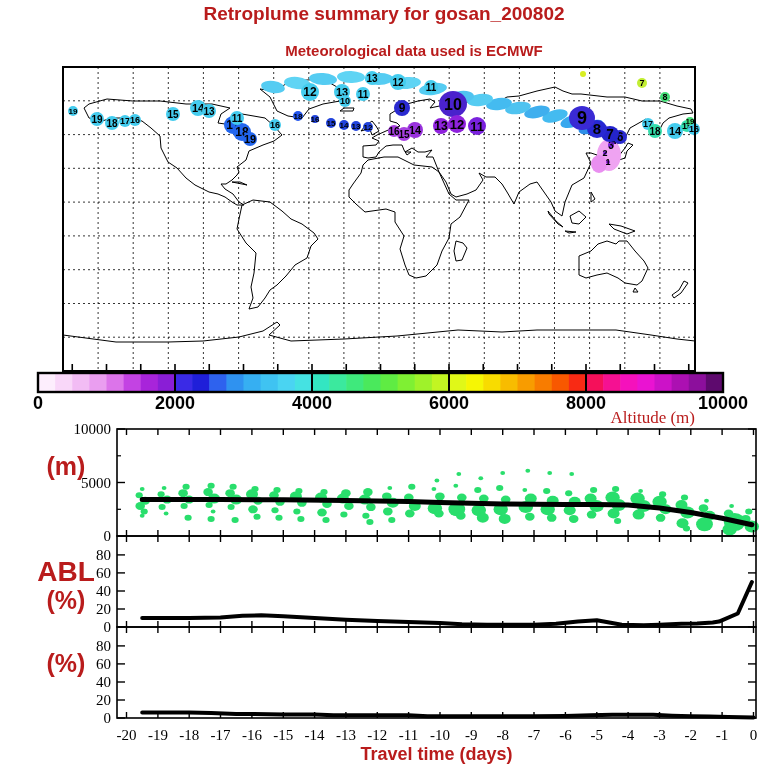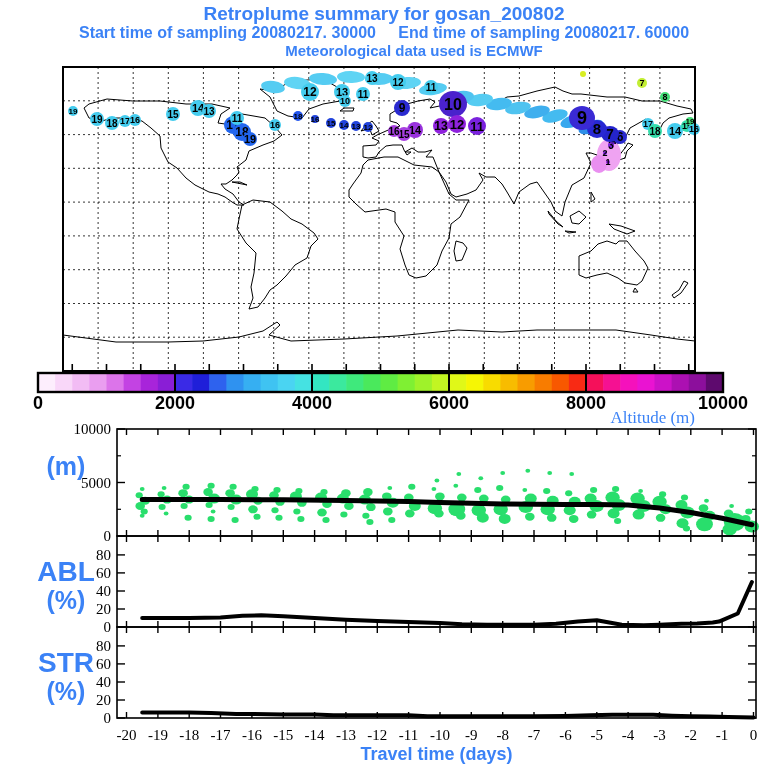--- a/index.html
+++ b/index.html
@@ -1,38 +1,37 @@
 <!DOCTYPE html>
 <html><head>
 <meta charset="utf-8">
 <style>
   html,body{margin:0;padding:0;background:#fff;}
   #stage{position:relative;width:768px;height:768px;background:#fff;overflow:hidden;
-         font-family:"Liberation Sans",sans-serif;color:#3b82f6;}
+         font-family:"Liberation Sans",sans-serif;color:#b91c1c;}
   .t1{position:absolute;top:3px;left:0;width:768px;text-align:center;
       font:bold 19px "Liberation Sans",sans-serif;white-space:pre;}
   .t2{position:absolute;top:24px;left:0;width:768px;text-align:center;
       font:bold 16px "Liberation Sans",sans-serif;white-space:pre;}
   .t3{position:absolute;top:42px;left:0;width:760px;text-align:center;
       font:bold 15px "Liberation Sans",sans-serif;padding-left:34px;}
   .cbtitle{position:absolute;top:408px;left:63px;width:632px;text-align:right;
       font:17px "Liberation Serif",serif;}
   .xtitle{position:absolute;top:744px;left:117px;width:639px;text-align:center;
       font:bold 18px "Liberation Sans",sans-serif;}
   .plabel{position:absolute;left:18px;width:96px;text-align:center;
       font:bold 28px "Liberation Sans",sans-serif;line-height:28px;}
   .plabel .sub{font:bold 25px "Liberation Sans",sans-serif;}
   svg{position:absolute;top:0;left:0;}
 </style>
 </head>
 <body>
 
 <div id="stage">
   <div class="t1">Retroplume summary for gosan_200802</div>
-  <div class="t2">Start time of sampling 20080217. 30000     End time of sampling 20080217. 60000</div>
   <div class="t3">Meteorological data used is ECMWF</div>
 
   <svg id="plot" width="768" height="768">
     <g id="map-group" transform="translate(63,67)">
       <g id="map-grid">
           <line x1="35.1" y1="0" x2="35.1" y2="304" stroke="#000" stroke-width="0.8" stroke-dasharray="2 3"></line>
           <line x1="70.2" y1="0" x2="70.2" y2="304" stroke="#000" stroke-width="0.8" stroke-dasharray="2 3"></line>
           <line x1="105.3" y1="0" x2="105.3" y2="304" stroke="#000" stroke-width="0.8" stroke-dasharray="2 3"></line>
           <line x1="140.4" y1="0" x2="140.4" y2="304" stroke="#000" stroke-width="0.8" stroke-dasharray="2 3"></line>
           <line x1="175.6" y1="0" x2="175.6" y2="304" stroke="#000" stroke-width="0.8" stroke-dasharray="2 3"></line>
@@ -599,18 +598,17 @@
   <div class="cbtitle">Altitude (m)</div>
 
   <div class="plabel" style="top:452px;">
     <div class="sub">(m)</div>
   </div>
   <div class="plabel" style="top:558px;">
     <div>ABL</div>
     <div class="sub">(%)</div>
   </div>
   <div class="plabel" style="top:649px;">
-    <div>STR</div>
     <div class="sub">(%)</div>
   </div>
 
   <div class="xtitle">Travel time (days)</div>
 </div>
 
 </body></html>

